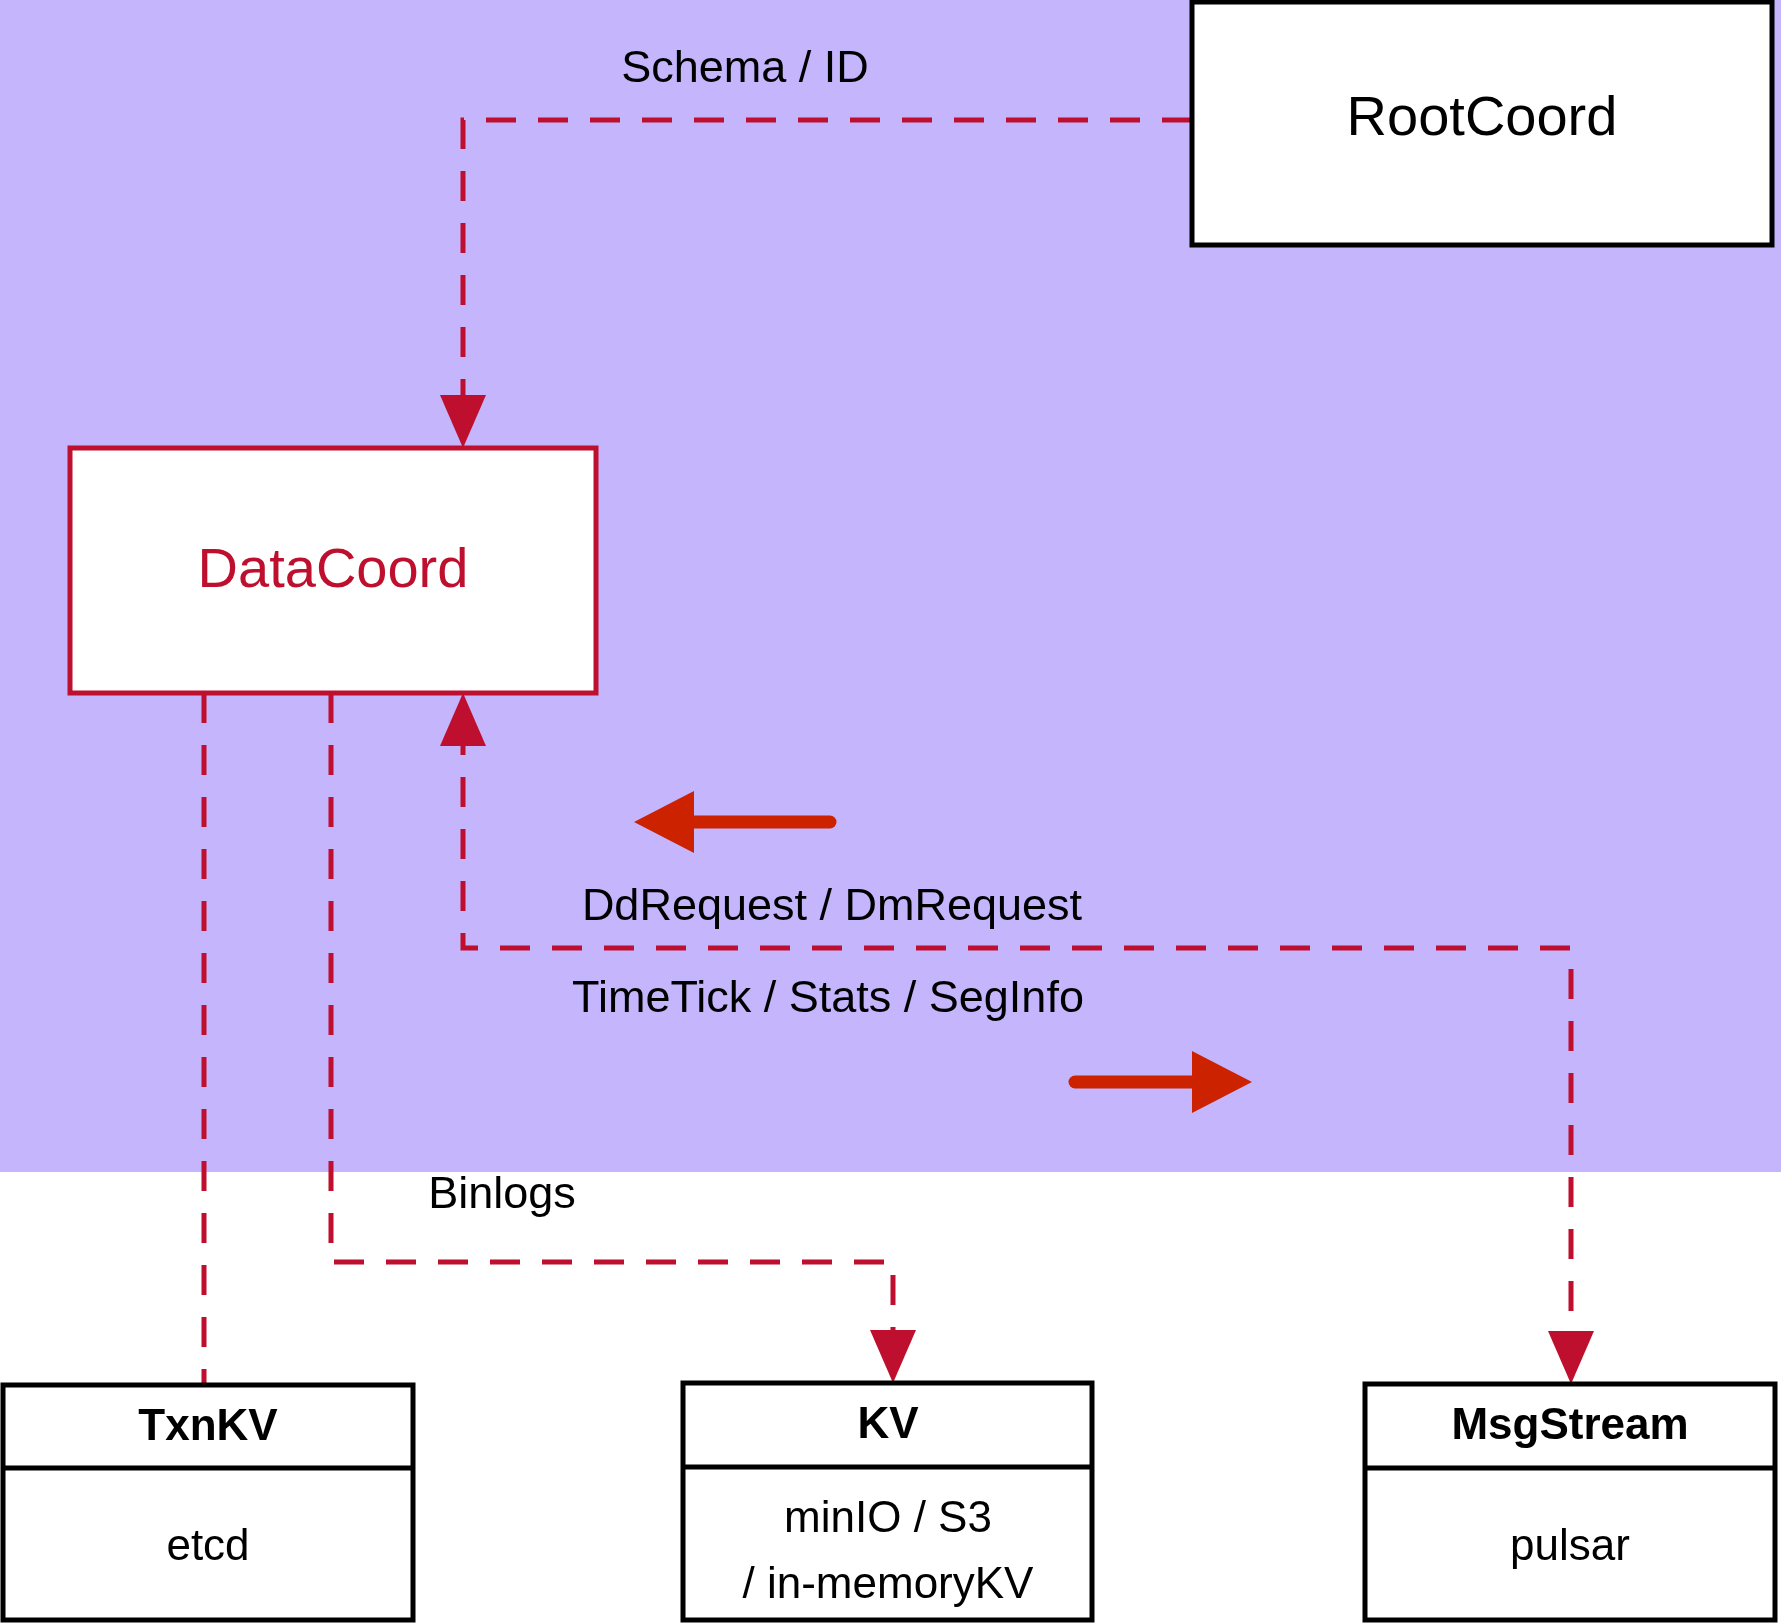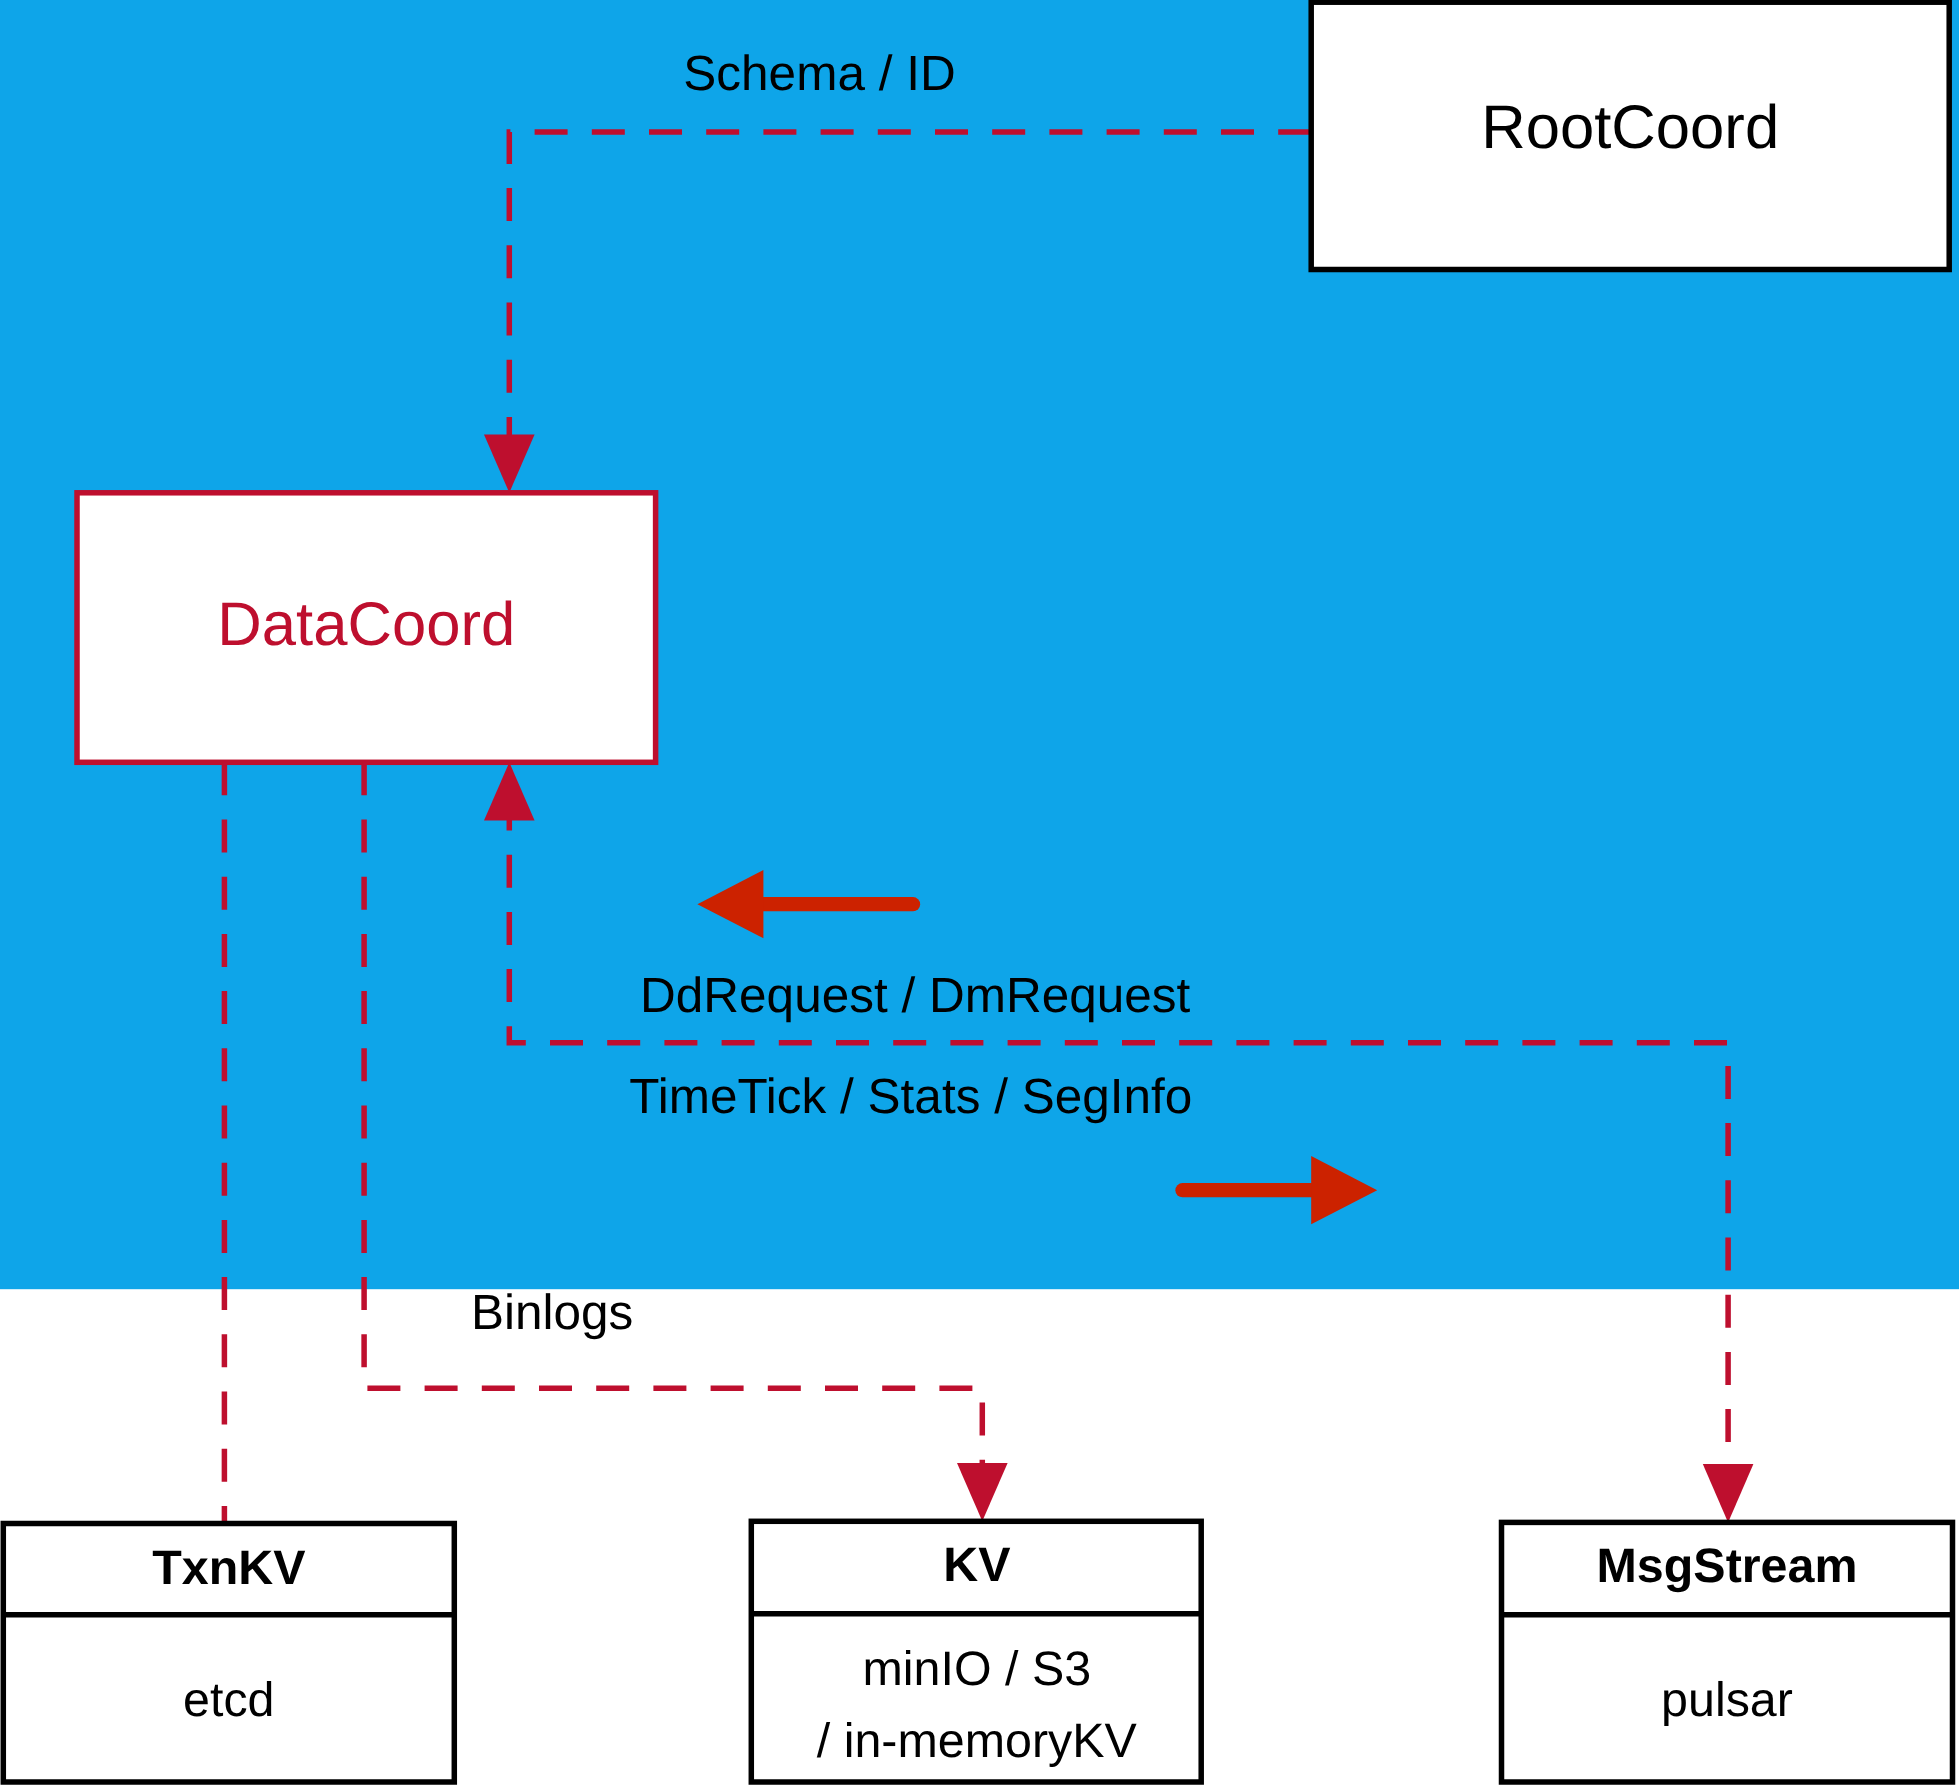--- a/index.html
+++ b/index.html
@@ -11,21 +11,21 @@
   body {
     width: 1781px;
     height: 1624px;
     overflow: hidden;
     font-family: "Liberation Sans", sans-serif;
   }
   #diagram-root {
     position: relative;
     width: 1781px;
     height: 1172px;
-    background: #0ea5e9;
+    background: #c4b5fd;
   }
   svg#diagram-svg {
     display: block;
     width: 1781px;
     height: 1624px;
   }
   .box-black {
     stroke: #000000;
     stroke-width: 5;
     fill: #ffffff;

